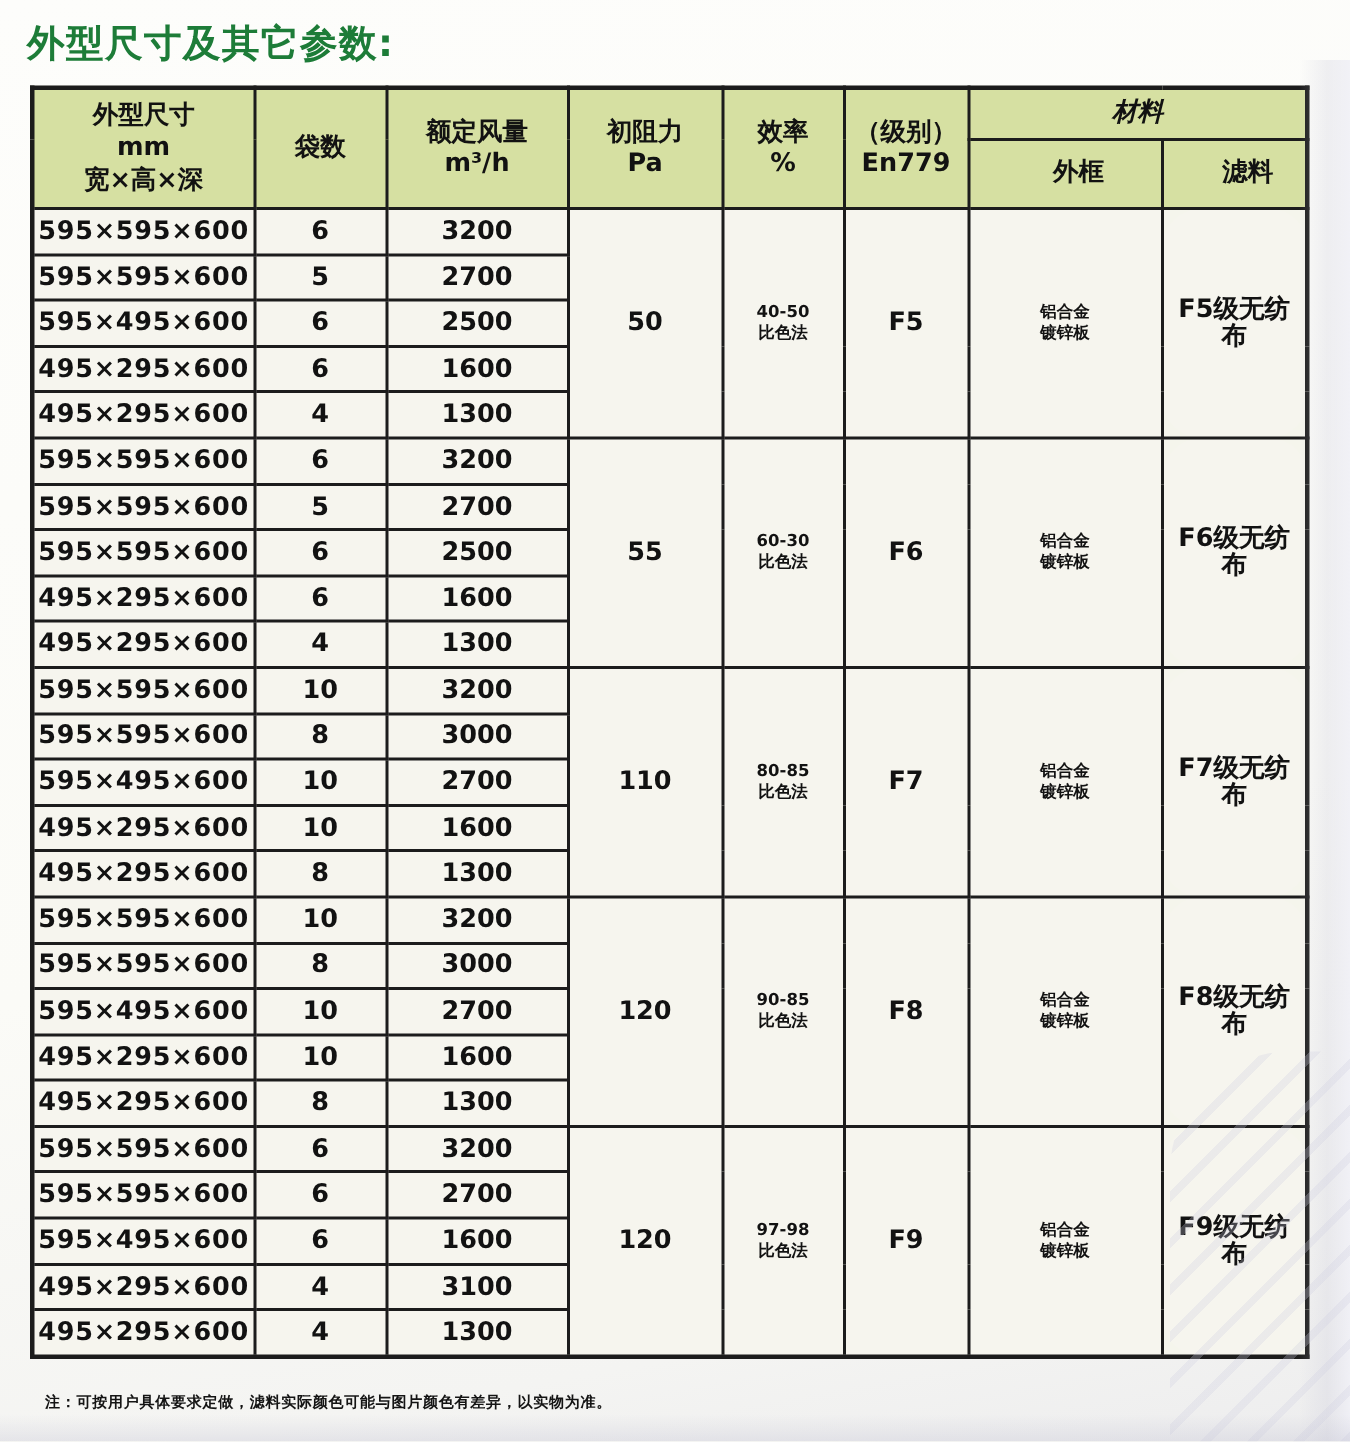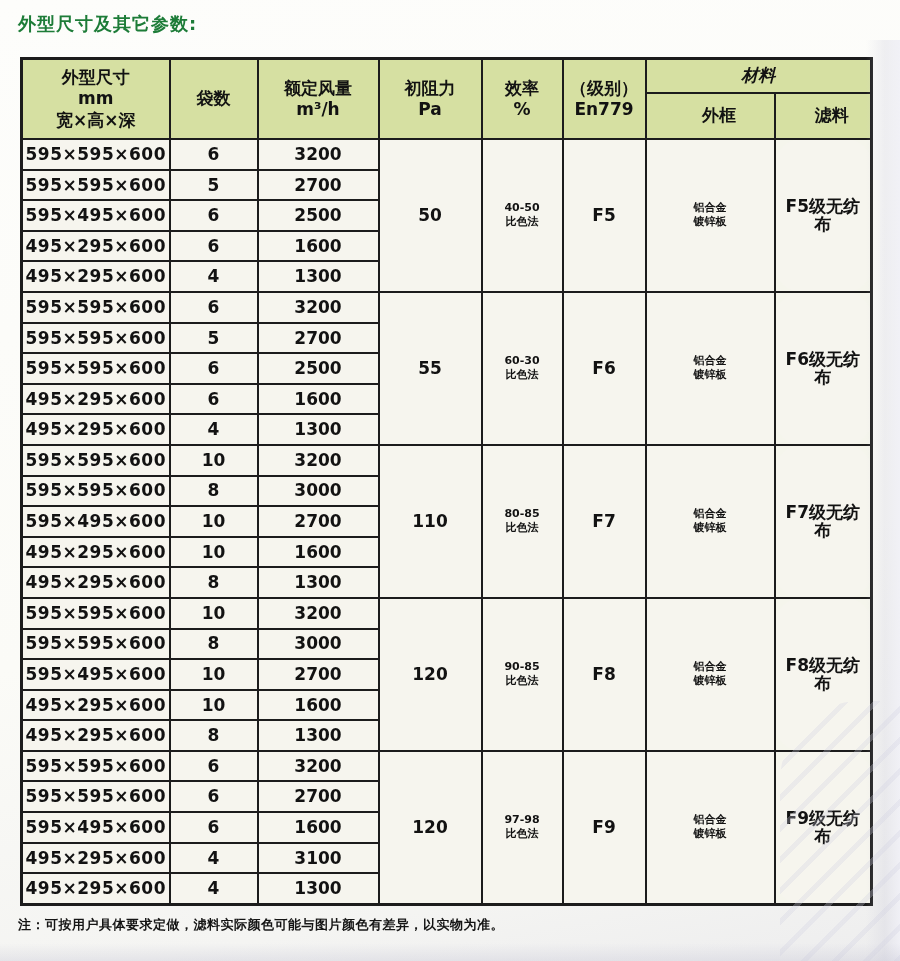--- a/index.html
+++ b/index.html
@@ -30,21 +30,21 @@
   }
   .edge-bottom{
     position:absolute;left:0;bottom:0;width:100%;height:18px;
     background:linear-gradient(to bottom,rgba(255,255,255,0),rgba(198,198,214,0.35));
     pointer-events:none;
   }
 
   .title{
     position:absolute;left:18px;top:12px;
     margin:0;
-    font-size:18px;font-weight:bold;
+    font-size:25px;font-weight:bold;
     color:#1d7c38;
     letter-spacing:1px;
   }
 
   table.spec{
     position:absolute;left:20px;top:57px;
     border-collapse:collapse;
     table-layout:fixed;
     width:852px;
     background:#f5f5ec;
@@ -69,22 +69,22 @@
     height:28.6px;
     line-height:1.1;
   }
   td.size-cell{letter-spacing:0.5px;font-size:16.5px;}
   td.merged{background:#f3f4ea;font-size:17px;}
   .two-line div{line-height:1.35;font-size:11px;}
   td.media-cell{font-size:15.5px;border-radius:26px;}
 
   .note{
     position:absolute;left:14px;top:912px;
-    margin:4px;width:760px;
-    font-size:13px;font-weight:bold;color:#141414;
+    margin:16px;width:760px;
+    font-size:10px;font-weight:bold;color:#141414;
     letter-spacing:0.5px;
   }
 </style>
 </head>
 <body>
 
 <div class="photo-page">
   <h2 class="title">外型尺寸及其它参数:</h2>
 
   <table class="spec">

